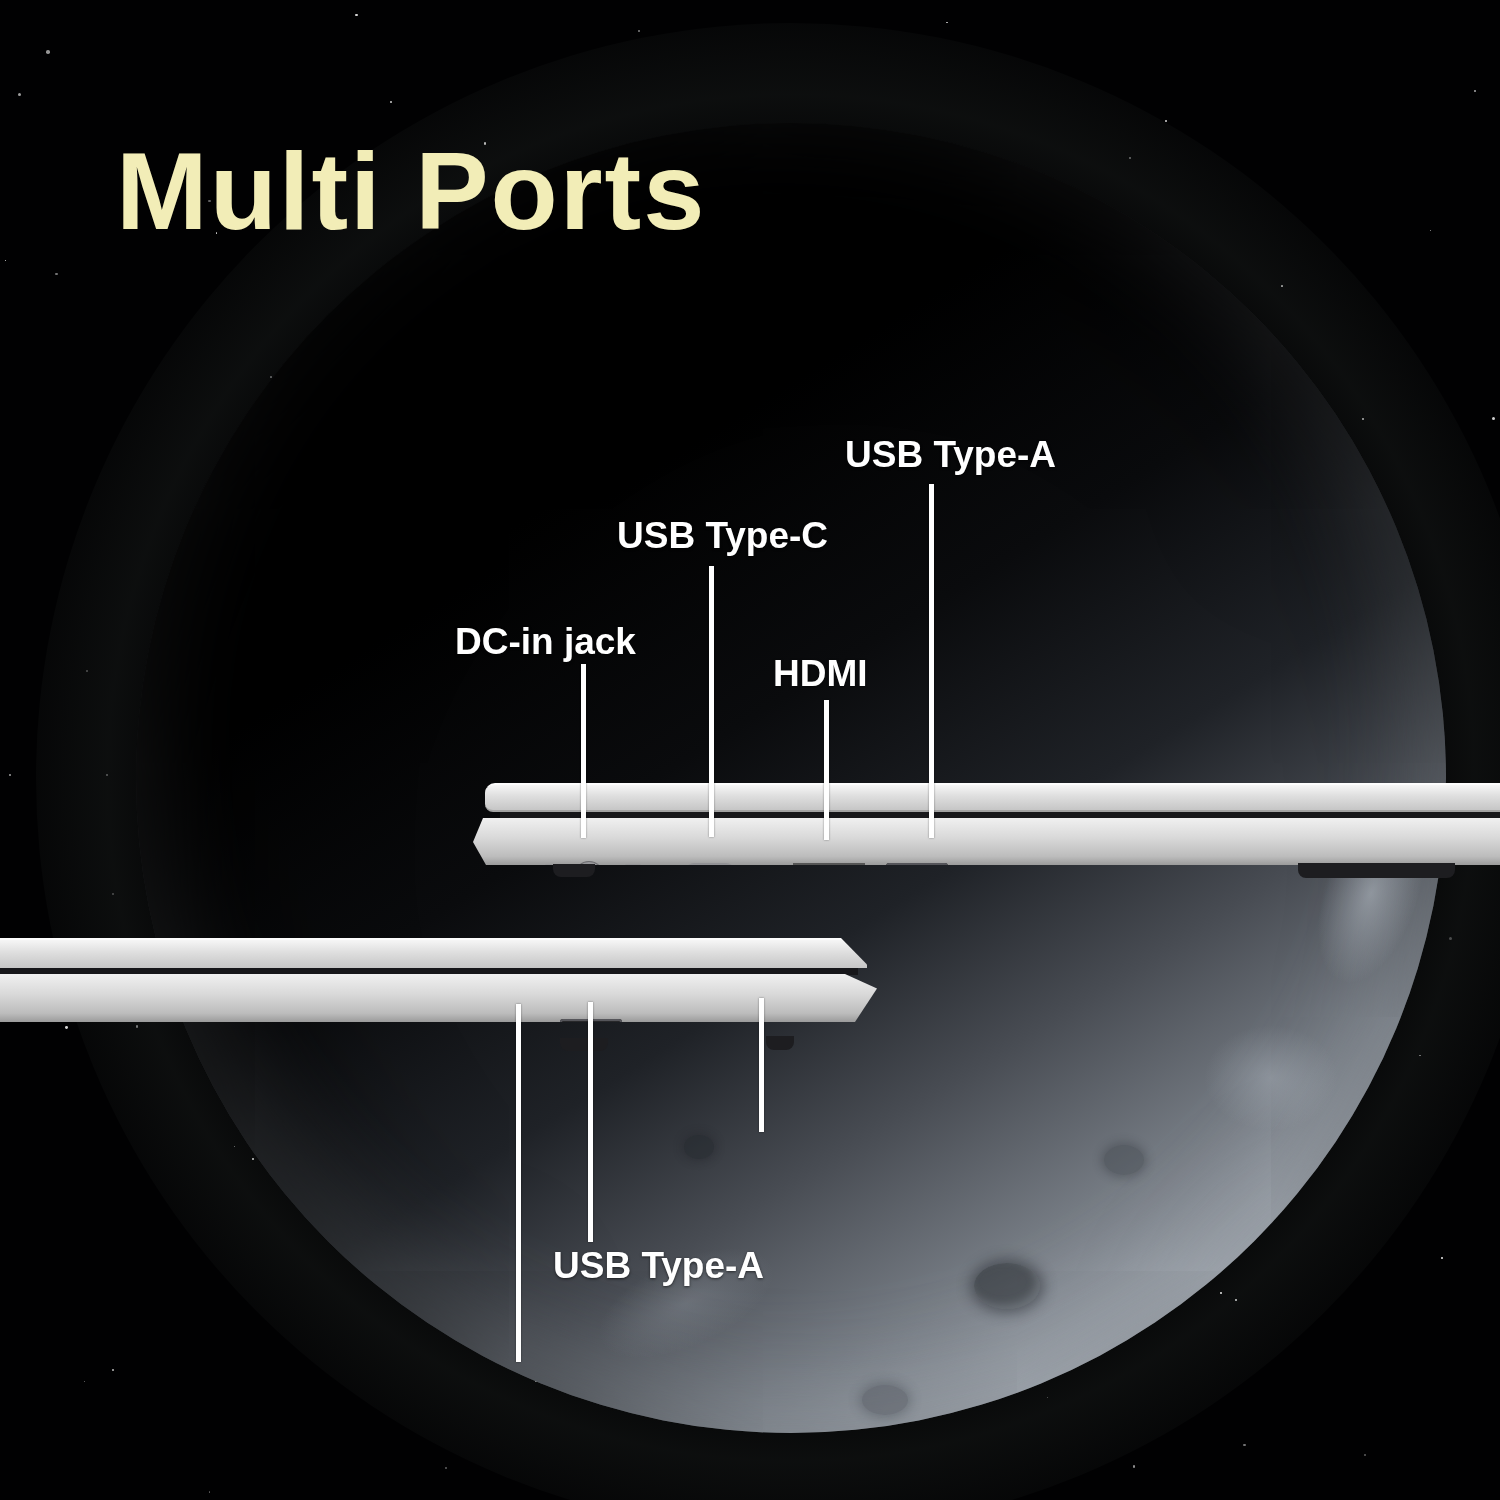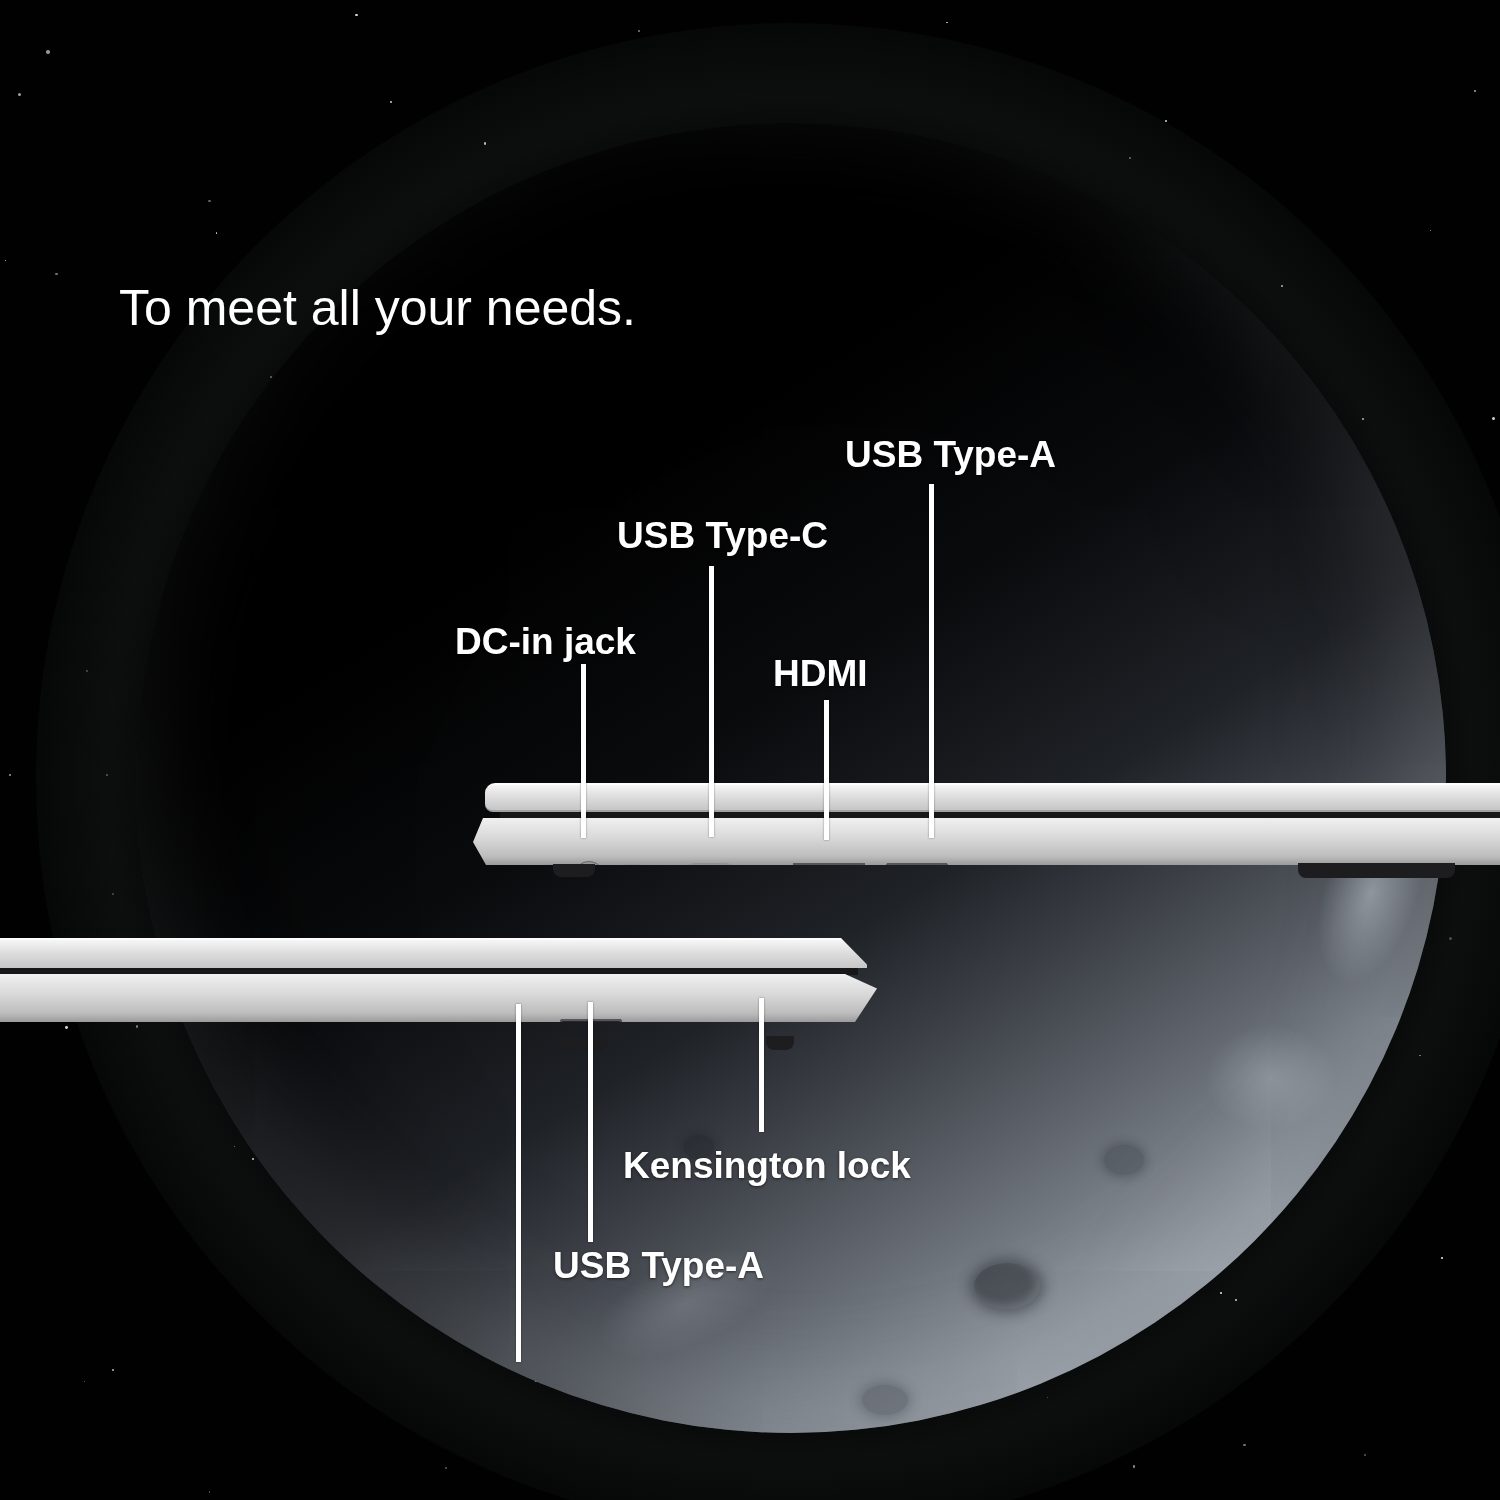--- a/index.html
+++ b/index.html
@@ -166,21 +166,21 @@
   <div class="moon">
     <div class="crater bright1"></div>
     <div class="crater bright2"></div>
     <div class="crater bright3"></div>
     <div class="crater c1"></div>
     <div class="crater c2"></div>
     <div class="crater c3"></div>
     <div class="crater c4"></div>
   </div>
 
-  <div class="subtitle">To meet all your needs.</div>
+  <div class="title">Multi Ports</div>
 
   <div class="laptop laptop-top">
     <div class="lid"></div>
     <div class="hinge-gap"></div>
     <div class="deck">
 
       <svg class="print" style="left:72px;top:46px;" width="18" height="12" viewBox="0 0 18 12">
         <rect x="1" y="1" width="14" height="2"></rect>
           <circle cx="2.5" cy="8" r="1.2"></circle>
           <circle cx="7.5" cy="8" r="1.2"></circle>
@@ -265,16 +265,15 @@
   <div class="callout-line ln-hdmi"></div>
   <div class="callout-line ln-usba-top"></div>
   <div class="callout-line ln-kensington"></div>
   <div class="callout-line ln-usba-bottom"></div>
   <div class="callout-line ln-headphone"></div>
 
   <div class="port-label lbl-usb-a-top">USB Type-A</div>
   <div class="port-label lbl-usb-c">USB Type-C</div>
   <div class="port-label lbl-dc-in">DC-in jack</div>
   <div class="port-label lbl-hdmi">HDMI</div>
-  <div class="port-label lbl-kensington">Kensington lock</div>
   <div class="port-label lbl-usb-a-bottom">USB Type-A</div>
 
 </div>
 
 </body></html>

